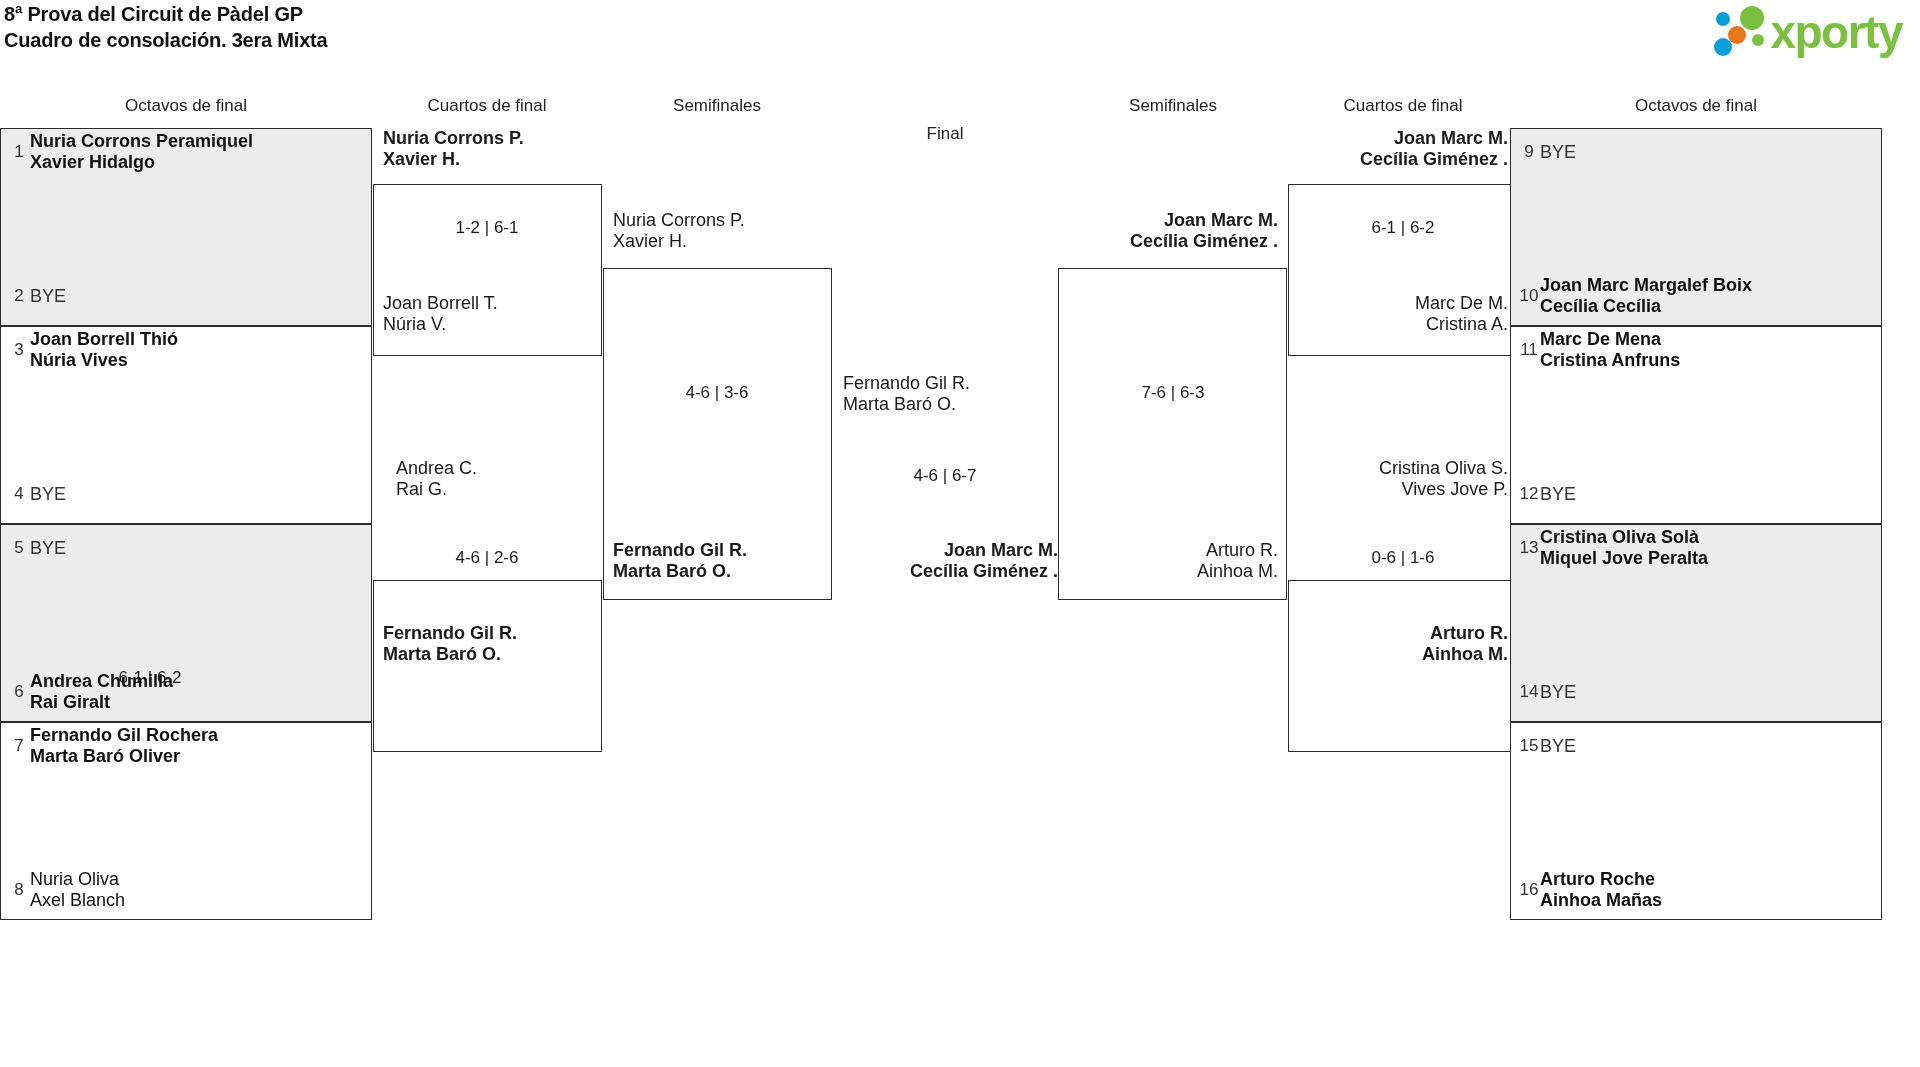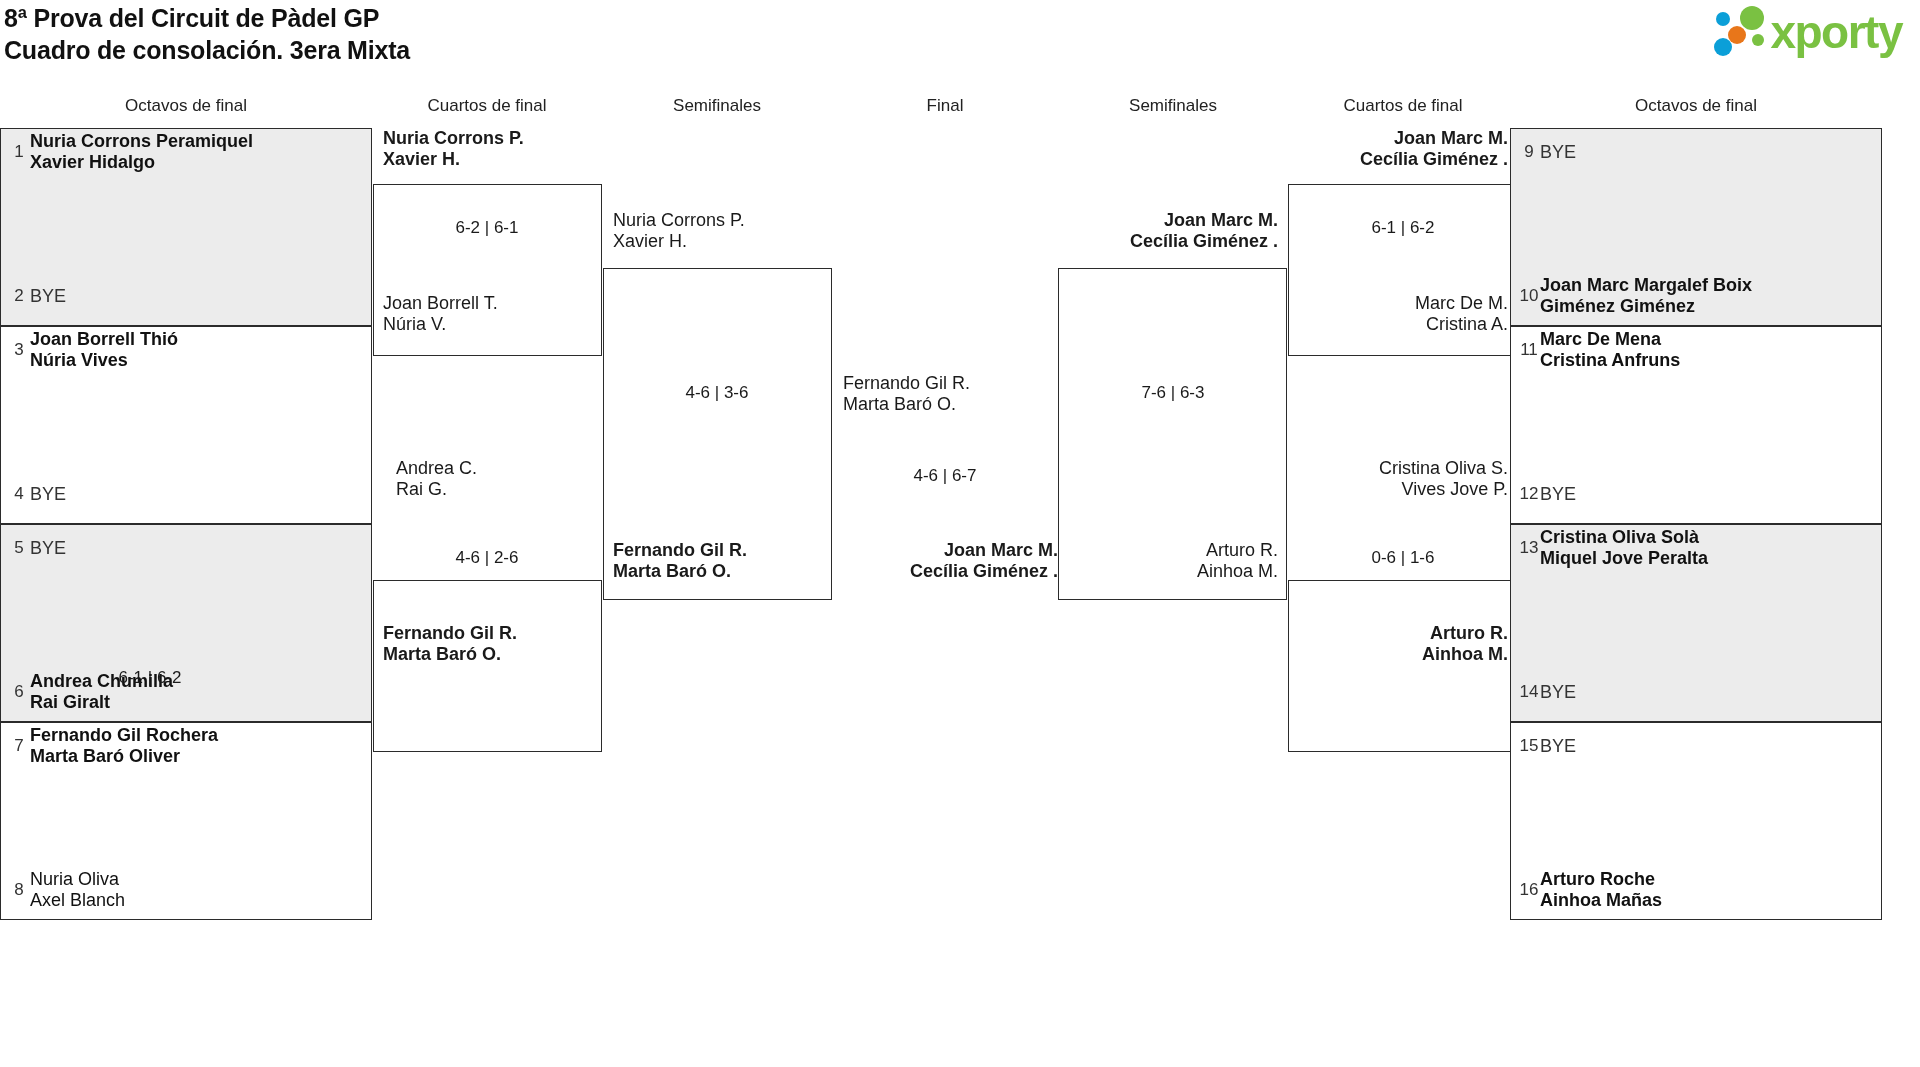--- a/index.html
+++ b/index.html
@@ -1,19 +1,19 @@
 <!DOCTYPE html>
 <html><head>
 <meta charset="utf-8">
 <style>
   html,body{margin:0;padding:0;background:#ffffff;}
   body{width:1920px;height:1067px;font-family:"Liberation Sans",sans-serif;color:#1a1a1a;position:relative;overflow:hidden;}
 
   .title-block{position:absolute;left:4px;top:2px;}
-  .title-line{font-size:25px;font-weight:700;line-height:1.28;letter-spacing:-0.2px;color:#111;}
+  .title-line{font-size:20px;font-weight:700;line-height:1.28;letter-spacing:-0.2px;color:#111;}
 
   .logo{position:absolute;right:18px;top:6px;display:flex;align-items:center;}
   .logo-dots{position:relative;width:58px;height:52px;}
   .dot{position:absolute;border-radius:50%;}
   .logo-word{font-size:46px;font-weight:700;color:#7ac142;letter-spacing:-1.5px;line-height:1;}
 
   .headers{position:absolute;left:0;top:96px;width:1920px;height:26px;}
   .hdr{position:absolute;font-size:17px;color:#222;text-align:center;}
 
   .bracket{position:absolute;left:0;top:128px;width:1920px;height:810px;}
@@ -55,21 +55,21 @@
     <span class="dot" style="left:40px;top:28px;width:12px;height:12px;background:#7ac142;"></span>
     <span class="dot" style="left:2px;top:32px;width:18px;height:18px;background:#0b9fd8;"></span>
   </div>
   <div class="logo-word">xporty</div>
 </div>
 
 <div class="headers">
   <div class="hdr" style="left:0px;width:372px;">Octavos de final</div>
   <div class="hdr" style="left:372px;width:230px;">Cuartos de final</div>
   <div class="hdr" style="left:602px;width:230px;">Semifinales</div>
-  <div class="hdr" style="left:832px;width:226px;">Final</div>
+  <div class="hdr" style="left:832px;width:226px;margin-top:28px;">Final</div>
   <div class="hdr" style="left:1058px;width:230px;">Semifinales</div>
   <div class="hdr" style="left:1288px;width:230px;">Cuartos de final</div>
   <div class="hdr" style="left:1510px;width:372px;">Octavos de final</div>
 </div>
 
 <div class="bracket">
 
   <div class="r1col left">
     <div class="r1box shaded" style="top:0px;height:198px;"></div>
     <div class="r1box plain" style="top:198px;height:198px;"></div>
@@ -108,21 +108,21 @@
       <span class="seed">8</span>
       <span class="names"><span>Nuria Oliva</span><br><span>Axel Blanch</span></span>
     </div>
 
     <div class="score" style="left:60px;top:540px;">6-1 | 6-2</div>
   </div>
 
   <div class="mbox" style="left:373px;top:56px;width:229px;height:172px;"></div>
   <div class="mlabel left win" style="left:383px;top:0px;width:220px;"><span>Nuria Corrons P.</span><br><span>Xavier H.</span></div>
   <div class="mlabel left" style="left:383px;top:165px;width:220px;"><span>Joan Borrell T.</span><br><span>Núria V.</span></div>
-  <div class="score" style="left:397px;top:90px;">6-2 | 6-1</div>
+  <div class="score" style="left:397px;top:90px;">1-2 | 6-1</div>
 
   <div class="mbox" style="left:373px;top:452px;width:229px;height:172px;"></div>
   <div class="mlabel left" style="left:396px;top:330px;width:220px;"><span>Andrea C.</span><br><span>Rai G.</span></div>
   <div class="mlabel left win" style="left:383px;top:495px;width:220px;"><span>Fernando Gil R.</span><br><span>Marta Baró O.</span></div>
   <div class="score" style="left:397px;top:420px;">4-6 | 2-6</div>
 
   <div class="mbox" style="left:603px;top:140px;width:229px;height:332px;"></div>
   <div class="mlabel left" style="left:613px;top:82px;width:220px;"><span>Nuria Corrons P.</span><br><span>Xavier H.</span></div>
   <div class="mlabel left win" style="left:613px;top:412px;width:220px;"><span>Fernando Gil R.</span><br><span>Marta Baró O.</span></div>
   <div class="score" style="left:627px;top:255px;">4-6 | 3-6</div>
@@ -151,21 +151,21 @@
     <div class="r1box plain" style="top:198px;height:198px;"></div>
     <div class="r1box shaded" style="top:396px;height:198px;"></div>
     <div class="r1box plain" style="top:594px;height:198px;"></div>
 
     <div class="slot left" style="top:2px;height:44px;">
       <span class="seed">9</span>
       <span class="names bye">BYE</span>
     </div>
     <div class="slot left" style="top:146px;height:44px;">
       <span class="seed">10</span>
-      <span class="names win"><span>Joan Marc Margalef Boix</span><br><span>Giménez Giménez</span></span>
+      <span class="names win"><span>Joan Marc Margalef Boix</span><br><span>Cecília Cecília</span></span>
     </div>
     <div class="slot left" style="top:200px;height:44px;">
       <span class="seed">11</span>
       <span class="names win"><span>Marc De Mena</span><br><span>Cristina Anfruns</span></span>
     </div>
     <div class="slot left" style="top:344px;height:44px;">
       <span class="seed">12</span>
       <span class="names bye">BYE</span>
     </div>
     <div class="slot left" style="top:398px;height:44px;">

